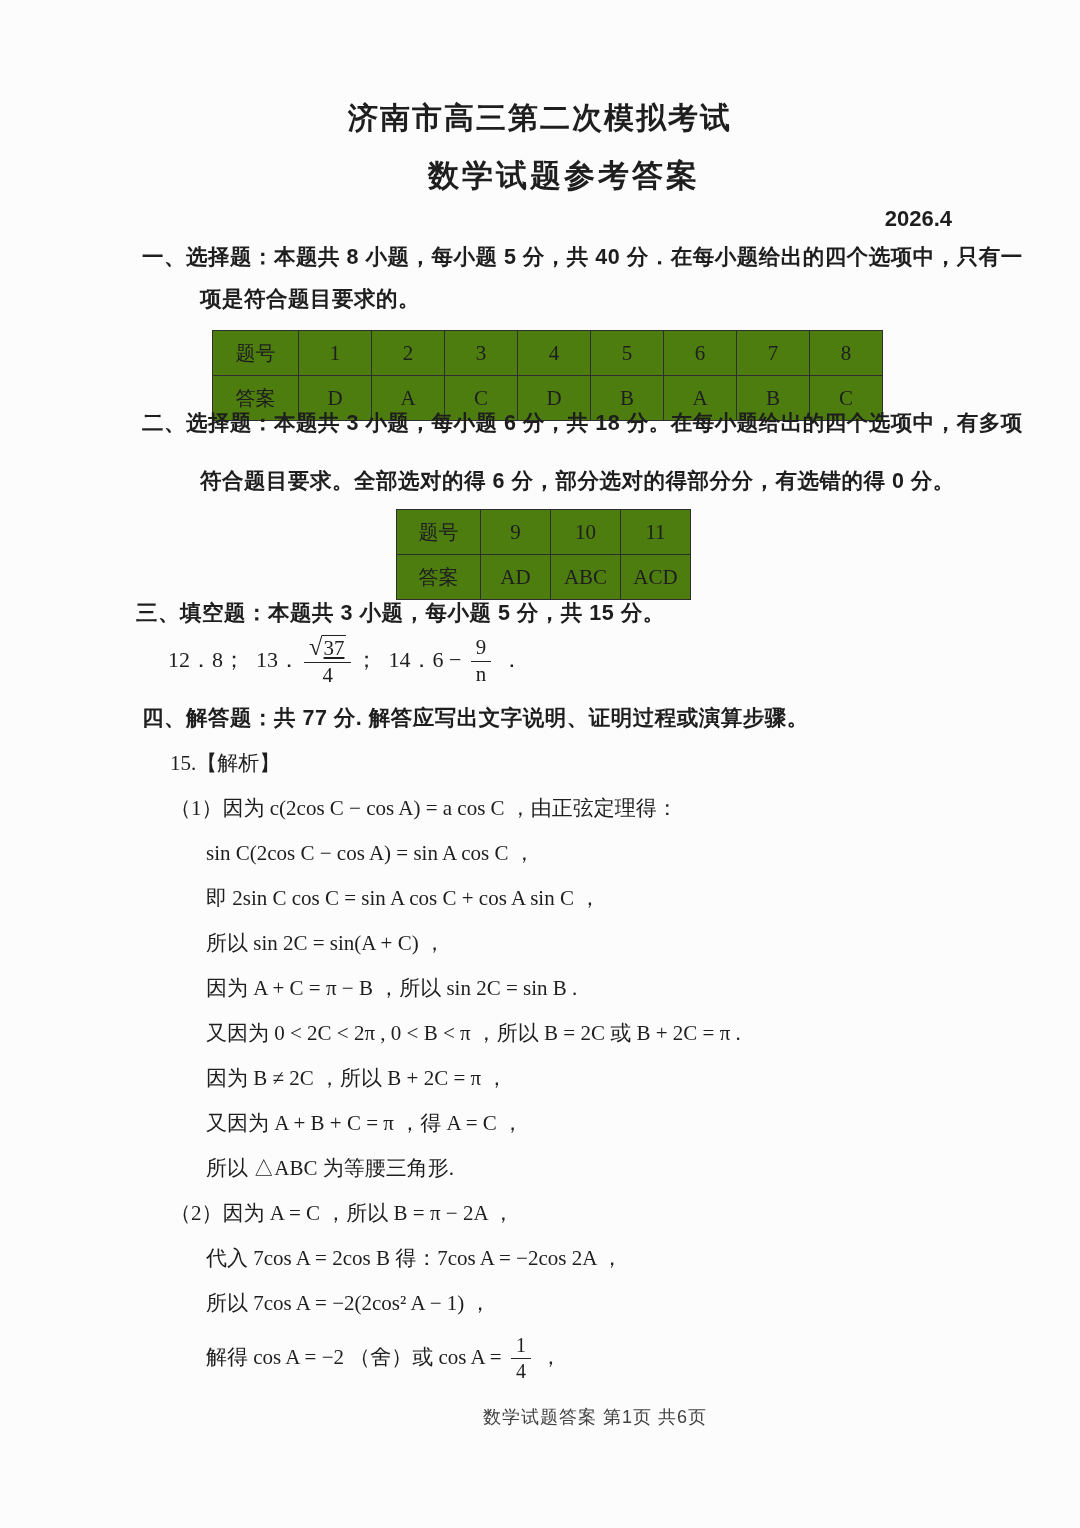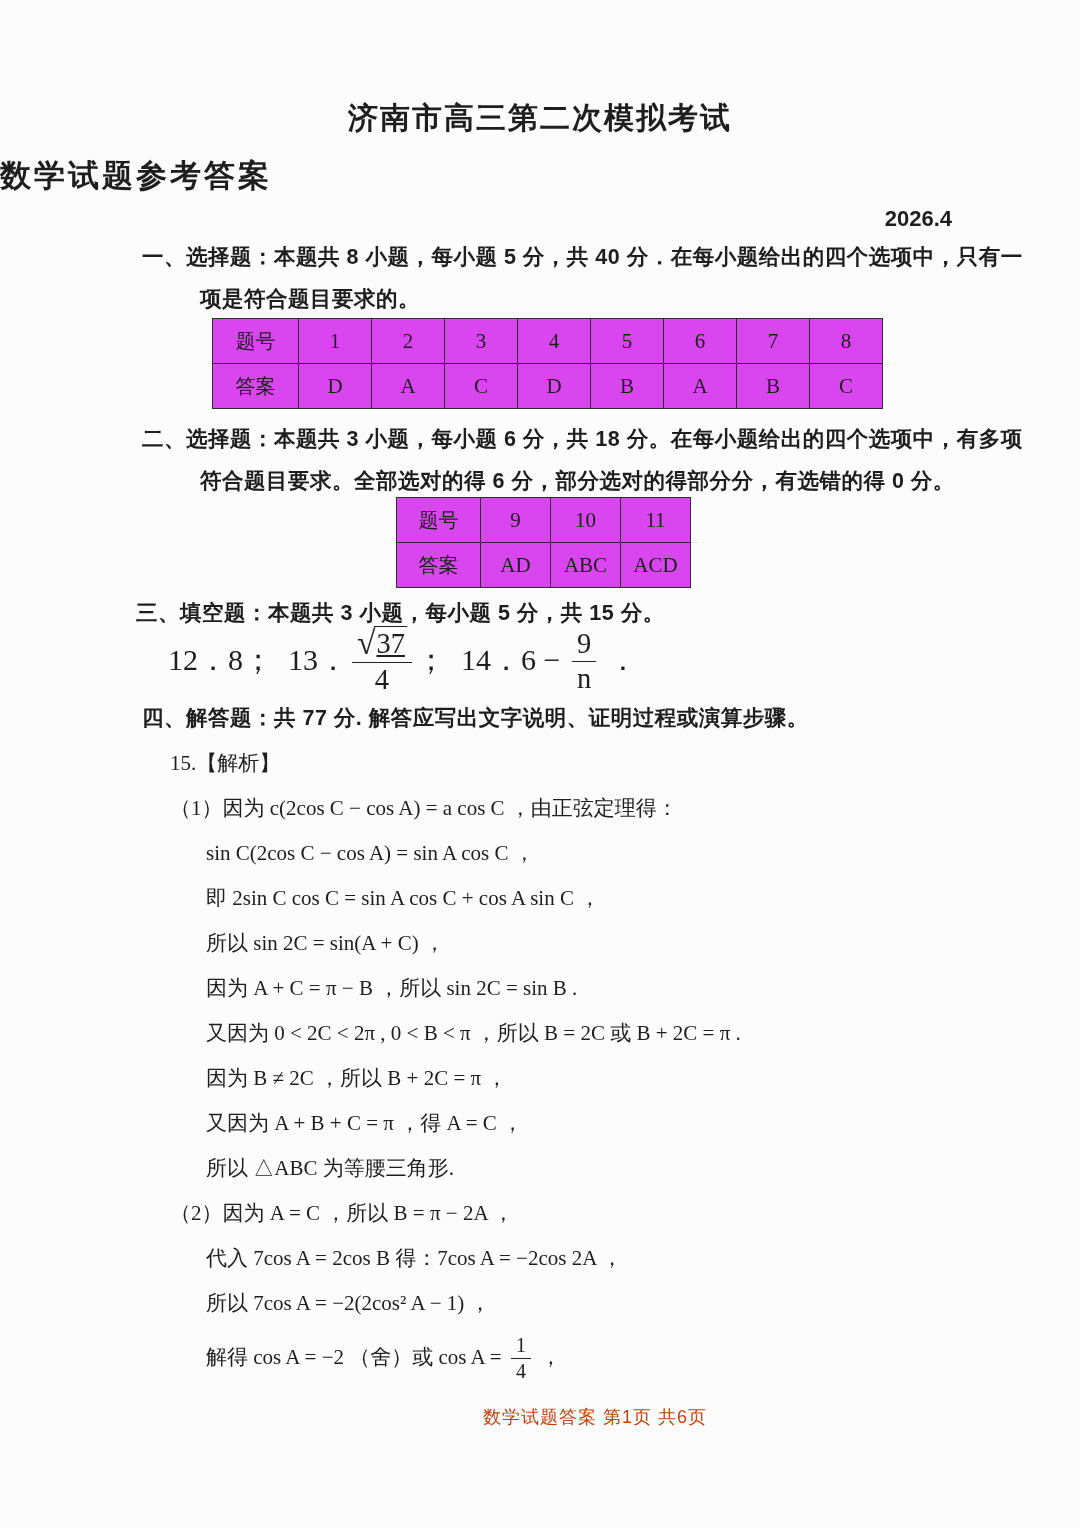--- a/index.html
+++ b/index.html
@@ -5,57 +5,57 @@
   * { margin:0; padding:0; box-sizing:border-box; }
   html,body { width:1080px; }
   body { font-family:"Liberation Sans", sans-serif; }
   .page {
     position:relative; width:1080px; height:1528px;
     background:#fcfcfc; color:#1e1e1e; overflow:hidden;
   }
   .abs { position:absolute; }
   .title1 { left:0; top:98px; width:100%; text-align:center;
             font-size:30px; font-weight:bold; letter-spacing:2px; }
-  .title2 { left:0; top:155px; width:100%; 
-            font-size:31px; font-weight:bold; letter-spacing:3px; }
+  .title2 { left:0; top:155px; width:100%; text-align:center;
+            font-size:31px; font-weight:bold; letter-spacing:3px;padding-left:48px; }
   .date   { top:206px; right:128px; font-size:22px; font-weight:bold;
             font-family:"Liberation Sans", sans-serif; }
   .sec-line { font-size:21.5px; font-weight:bold; letter-spacing:0.5px; white-space:nowrap; }
 
-  table.ans { border-collapse:collapse; background:#d946ef;
-              font-family:"Liberation Serif", serif; font-size:21px; }
+  table.ans { border-collapse:collapse; background:#4d7c0f;
+              font-family:"Liberation Serif", serif; font-size:21px;margin-top:12px; }
   table.ans td { border:1.7px solid #2e2e2e; text-align:center;
                  vertical-align:middle; height:45px; padding:0; }
   #table1 td { width:73px; }
   #table1 td.lab { width:86px; }
   #table2 td { width:70px; }
   #table2 td.lab { width:84px; }
   td.lab { font-family:"Liberation Sans", sans-serif; font-size:20px; }
 
   .fillline { display:flex; align-items:center; height:64px;
-              font-family:"Liberation Serif", serif; font-size:30px; }
+              font-family:"Liberation Serif", serif; font-size:22px; }
   .fillline .t { white-space:pre; }
 
   .frac { display:inline-flex; flex-direction:column; align-items:center;
           vertical-align:middle; margin:0 4px; line-height:1.12;
           font-size:0.95em; transform:translateY(1px); }
   .frac > .num { padding:0 5px 1px; border-bottom:1.7px solid #222; }
   .frac > .den { padding:1px 5px 0; }
   .sqrtwrap { display:inline-flex; align-items:flex-start; }
   .sqrt-sign { font-size:1.18em; line-height:1; margin-right:-1px; }
   .sqrt-body { border-top:1.7px solid #222; padding:1px 2px 0;text-decoration:underline; }
 
   .solution { display:flex; flex-direction:column;
               font-family:"Liberation Serif", serif; font-size:21px; }
   .sol-line { display:flex; align-items:center; height:45px; white-space:pre; }
   .sol-line.ind2 { padding-left:36px; }
   .sol-line.tall { height:64px; }
 
   .footer { left:120px; top:1405px; width:950px; text-align:center;
-            font-size:18px; color:#c2410c; letter-spacing:1px; }
+            font-size:18px; color:#404040; letter-spacing:1px; }
 </style>
 </head>
 <body>
 
 <div class="page">
 
   <div class="abs title1">济南市高三第二次模拟考试</div>
   <div class="abs title2">数学试题参考答案</div>
   <div class="abs date">2026.4</div>
 
@@ -82,21 +82,21 @@
           <td>C</td>
           <td>D</td>
           <td>B</td>
           <td>A</td>
           <td>B</td>
           <td>C</td>
         </tr>
       </tbody>
   </table>
 
-  <div class="abs sec-line" style="left:142px; top:424px;">二、选择题：本题共 3 小题，每小题 6 分，共 18 分。在每小题给出的四个选项中，有多项</div>
+  <div class="abs sec-line" style="left:142px; top:408px;">二、选择题：本题共 3 小题，每小题 6 分，共 18 分。在每小题给出的四个选项中，有多项</div>
   <div class="abs sec-line" style="left:200px; top:466px;">符合题目要求。全部选对的得 6 分，部分选对的得部分分，有选错的得 0 分。</div>
 
   <table class="abs ans" id="table2" style="left:396px; top:497px;">
     <tbody>
         <tr>
           <td class="lab">题号</td>
           <td>9</td>
           <td>10</td>
           <td>11</td>
         </tr>

